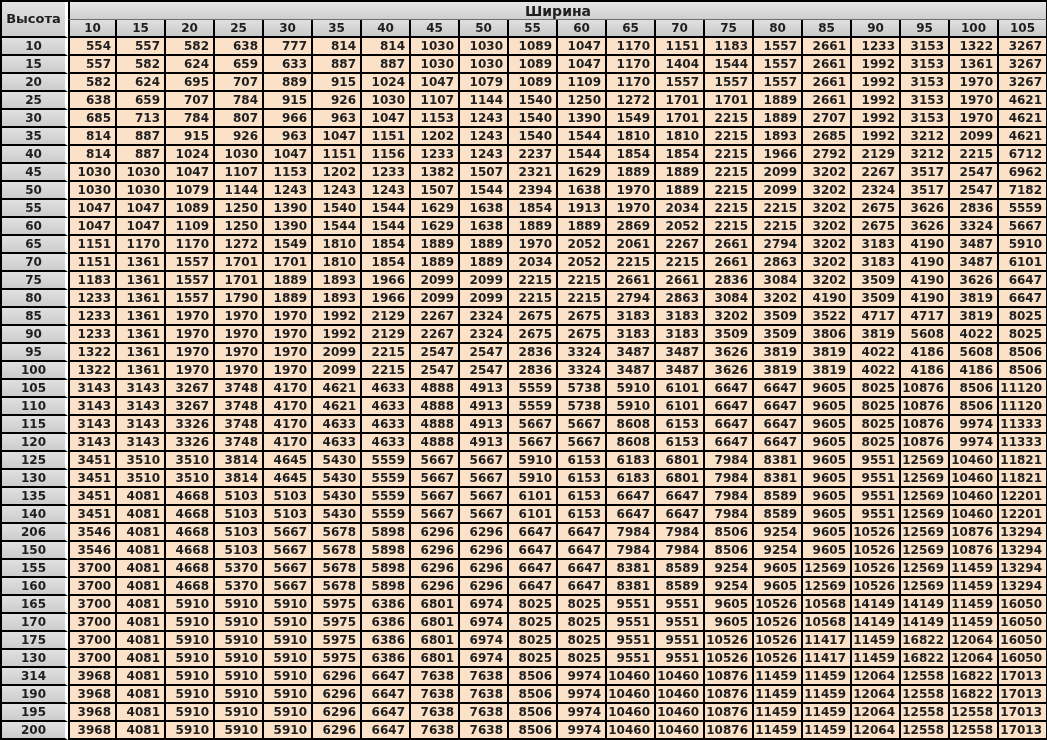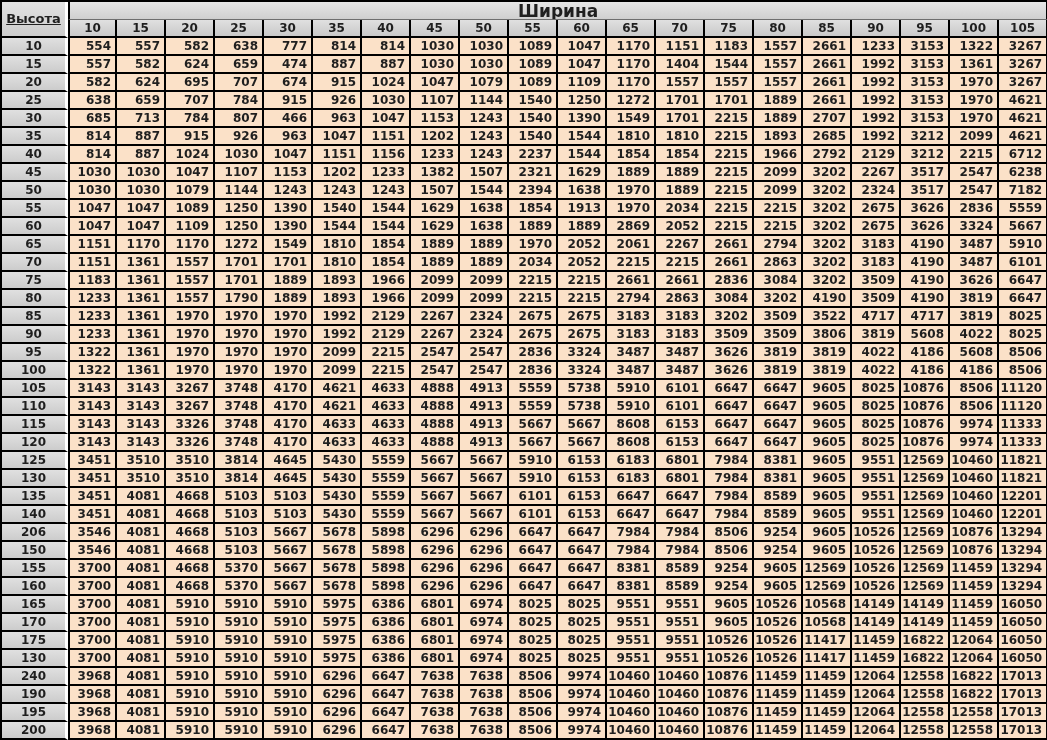--- a/index.html
+++ b/index.html
@@ -31,26 +31,25 @@
     color: #1f1f1f;
     line-height: 14px;
     overflow: hidden;
     white-space: nowrap;
   }
   th.corner {
     background: linear-gradient(#e2e2e2, #cccccc);
     text-align: center;
     font-size: 13px;
     border-right: 3px solid #ffffff; 
-    text-decoration: underline;
   }
   th.toplabel {
     background: linear-gradient(#e6e6e6, #cfcfcf);
     text-align: center;
-    font-size: 17px;
+    font-size: 14px;
     border-left: 2px solid #000;
     border-bottom: 1px solid #6e6e6e;
   }
   th.colhead {
     background: linear-gradient(#e0e0e0, #c9c9c9);
     text-align: center;
   }
   th.colhead.firstdata { border-left: 2px solid #000; }
   th.rowhead {
     background: linear-gradient(#e0e0e0, #cccccc);
@@ -142,21 +141,21 @@
         <td class="cell">3153</td>
         <td class="cell">1322</td>
         <td class="cell">3267</td>
       </tr>
       <tr>
         <th class="rowhead">15</th>
         <td class="cell firstdata">557</td>
         <td class="cell">582</td>
         <td class="cell">624</td>
         <td class="cell">659</td>
-        <td class="cell">474</td>
+        <td class="cell">633</td>
         <td class="cell">887</td>
         <td class="cell">887</td>
         <td class="cell">1030</td>
         <td class="cell">1030</td>
         <td class="cell">1089</td>
         <td class="cell">1047</td>
         <td class="cell">1170</td>
         <td class="cell">1404</td>
         <td class="cell">1544</td>
         <td class="cell">1557</td>
@@ -165,21 +164,21 @@
         <td class="cell">3153</td>
         <td class="cell">1361</td>
         <td class="cell">3267</td>
       </tr>
       <tr>
         <th class="rowhead">20</th>
         <td class="cell firstdata">582</td>
         <td class="cell">624</td>
         <td class="cell">695</td>
         <td class="cell">707</td>
-        <td class="cell">674</td>
+        <td class="cell">889</td>
         <td class="cell">915</td>
         <td class="cell">1024</td>
         <td class="cell">1047</td>
         <td class="cell">1079</td>
         <td class="cell">1089</td>
         <td class="cell">1109</td>
         <td class="cell">1170</td>
         <td class="cell">1557</td>
         <td class="cell">1557</td>
         <td class="cell">1557</td>
@@ -211,21 +210,21 @@
         <td class="cell">3153</td>
         <td class="cell">1970</td>
         <td class="cell">4621</td>
       </tr>
       <tr>
         <th class="rowhead">30</th>
         <td class="cell firstdata">685</td>
         <td class="cell">713</td>
         <td class="cell">784</td>
         <td class="cell">807</td>
-        <td class="cell">466</td>
+        <td class="cell">966</td>
         <td class="cell">963</td>
         <td class="cell">1047</td>
         <td class="cell">1153</td>
         <td class="cell">1243</td>
         <td class="cell">1540</td>
         <td class="cell">1390</td>
         <td class="cell">1549</td>
         <td class="cell">1701</td>
         <td class="cell">2215</td>
         <td class="cell">1889</td>
@@ -295,21 +294,21 @@
         <td class="cell">2321</td>
         <td class="cell">1629</td>
         <td class="cell">1889</td>
         <td class="cell">1889</td>
         <td class="cell">2215</td>
         <td class="cell">2099</td>
         <td class="cell">3202</td>
         <td class="cell">2267</td>
         <td class="cell">3517</td>
         <td class="cell">2547</td>
-        <td class="cell">6238</td>
+        <td class="cell">6962</td>
       </tr>
       <tr>
         <th class="rowhead">50</th>
         <td class="cell firstdata">1030</td>
         <td class="cell">1030</td>
         <td class="cell">1079</td>
         <td class="cell">1144</td>
         <td class="cell">1243</td>
         <td class="cell">1243</td>
         <td class="cell">1243</td>
@@ -919,21 +918,21 @@
         <td class="cell">9551</td>
         <td class="cell">10526</td>
         <td class="cell">10526</td>
         <td class="cell">11417</td>
         <td class="cell">11459</td>
         <td class="cell">16822</td>
         <td class="cell">12064</td>
         <td class="cell">16050</td>
       </tr>
       <tr>
-        <th class="rowhead">240</th>
+        <th class="rowhead">314</th>
         <td class="cell firstdata">3968</td>
         <td class="cell">4081</td>
         <td class="cell">5910</td>
         <td class="cell">5910</td>
         <td class="cell">5910</td>
         <td class="cell">6296</td>
         <td class="cell">6647</td>
         <td class="cell">7638</td>
         <td class="cell">7638</td>
         <td class="cell">8506</td>

